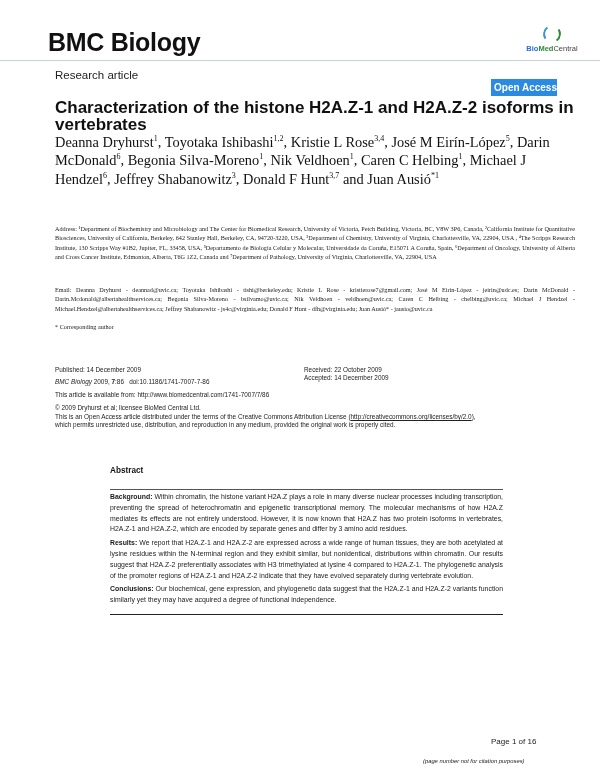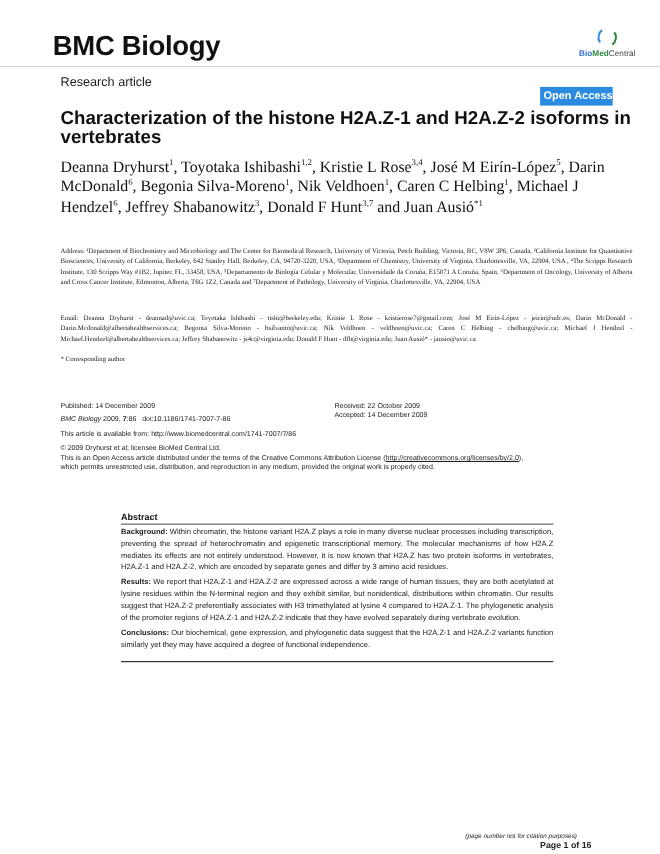--- a/index.html
+++ b/index.html
@@ -17,21 +17,21 @@
   .bmc-logo .bio { color: #2b6fd1; font-weight: 700; }
   .bmc-logo .med { color: #2e8b3b; font-weight: 700; }
   .bmc-logo .central { color: #444; }
   .rule-top { left: 0; top: 60px; width: 600px; height: 1px; background: #c9d2d6; }
 
   .article-type { left: 55px; top: 69px; font-size: 11.5px; color: #222; }
   .open-access { left: 491px; top: 79px; width: 66px; height: 17px; background: #2a8be0; color: #fff;
       font-size: 10px; font-weight: 700; text-align: right; line-height: 17px; }
 
   .title { left: 55px; top: 99px; width: 520px; font-size: 17px; font-weight: 700; line-height: 17px; color: #111; }
-  .authors { left: 55px; top: 143px; width: 520px; font-size: 14.4px; line-height: 18.3px; color: #111; }
+  .authors { left: 55px; top: 133px; width: 520px; font-size: 14.4px; line-height: 18.3px; color: #111; }
   .authors sup { font-size: 8px; vertical-align: 6px; line-height: 0; }
 
   .small-block { font-size: 6.2px; line-height: 9.3px; color: #222; width: 520px; left: 55px; text-align: justify; }
   .address { top: 224px; }
   .email { top: 285px; }
   .corresp { top: 322px; }
 
   .pubinfo { font-size: 6.4px; color: #222; }
   .published { left: 55px; top: 366px; }
   .citation { left: 55px; top: 378px; }
@@ -39,27 +39,27 @@
   .received { left: 304px; top: 366px; }
   .accepted { left: 304px; top: 374px; }
   .available { left: 55px; top: 391px; }
   .copyright { left: 55px; top: 404px; }
   .license1 { left: 55px; top: 413px; }
   .license2 { left: 55px; top: 421px; }
   .license1 u { text-decoration: underline; }
 
   
   .abstract { left: 110px; top: 466px; width: 393px; }
-  .abs-heading { font-size: 8.2px; font-weight: 700; color: #111; padding-bottom: 1px; border-bottom: 1.5px solid #555; }
+  .abs-heading { font-size: 8.2px; font-weight: 700; color: #111; padding-bottom: 14px; border-bottom: 1.5px solid #555; }
   .abs-para { font-size: 6.9px; line-height: 10.8px; text-align: justify; color: #1a1a1a; margin-top: 2px; }
   .abs-para b { font-weight: 700; }
   .abs-para + .abs-para { margin-top: 3px; }
   .abs-bottom { height: 0; border-bottom: 1.5px solid #222; margin-top: 8px; }
 
-  .pageno { left: 491px; top: 764px; font-size: 8px; color: #222; font-weight: bold; }
+  .pageno { left: 491px; top: 737px; font-size: 8px; color: #222; }
   .pagenote { left: 423px; top: 758px; font-size: 5.8px; font-style: italic; color: #222; }
 </style>
 </head>
 <body>
 
 <div class="abs sans journal">BMC Biology</div>
 <div class="abs sans bmc-logo">
   <div class="ring"></div>
   <div class="txt"><span class="bio">Bio</span><span class="med">Med</span><span class="central">Central</span></div>
 </div>

